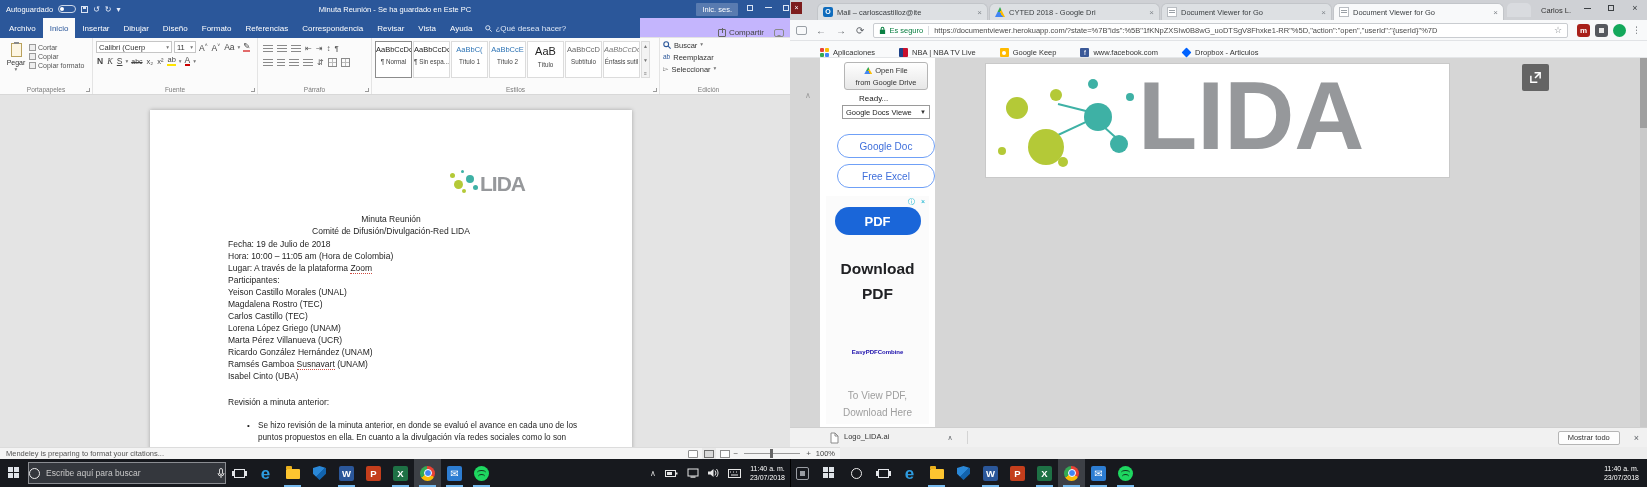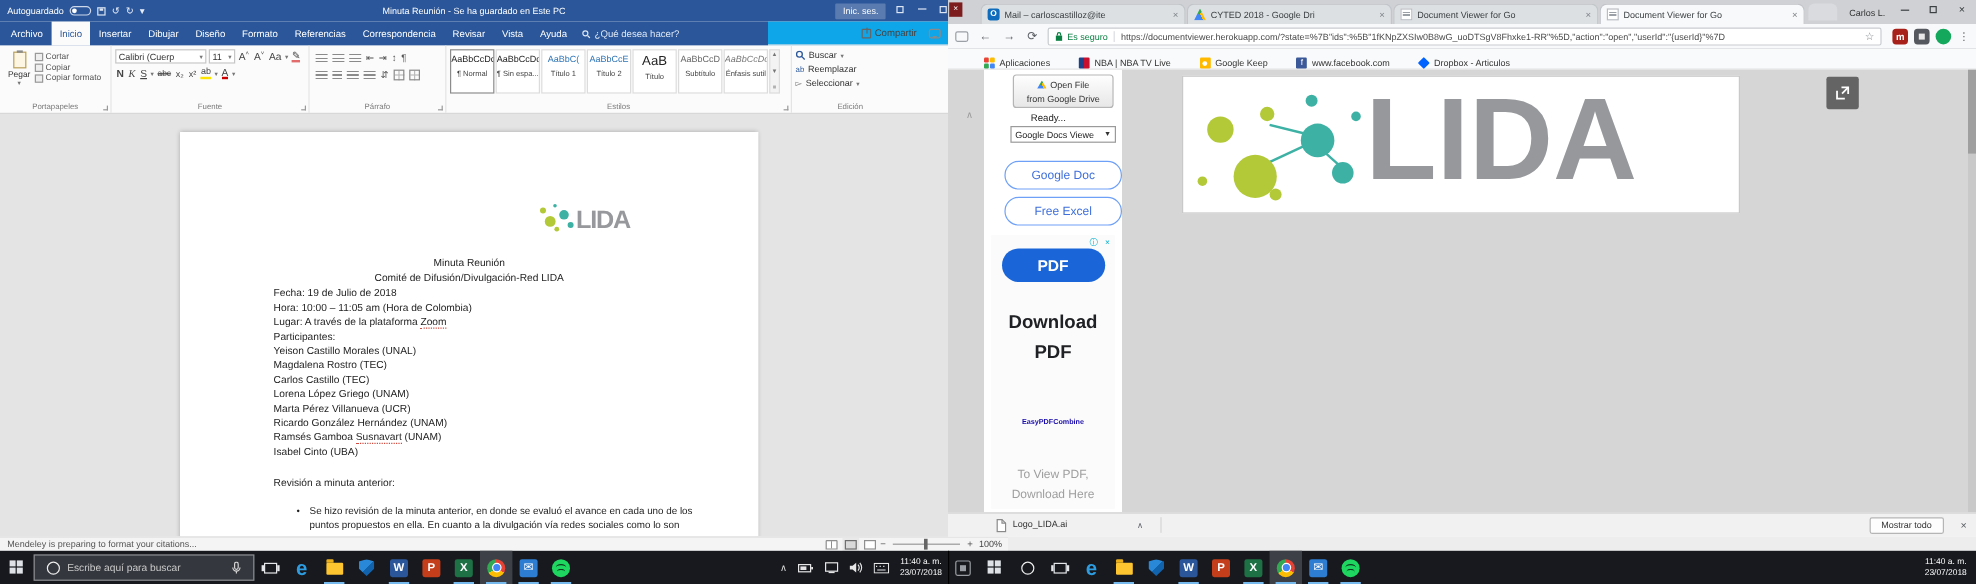--- a/index.html
+++ b/index.html
@@ -15,21 +15,21 @@
 .qic{font-size:8px;color:#e8eefb}
 .floppy{width:7px;height:7px;border:1px solid #dbe4f3;position:relative}
 .floppy::before{content:"";position:absolute;top:0;left:1px;width:3px;height:2px;background:#dbe4f3}
 .w-title .t-center{position:absolute;left:0;width:790px;text-align:center;pointer-events:none}
 .w-title .t-right{position:absolute;right:48px;display:flex;align-items:flex-start;gap:6px}
 .signin{background:rgba(255,255,255,.22);padding:2px 6px;border-radius:1px}
 .wbtn{width:12px;height:10px;display:flex;align-items:center;justify-content:center;color:#dce6f5}
 .minbar{width:7px;height:1px;background:#dce6f5}
 .maxbox{width:6px;height:6px;border:1px solid #dce6f5}
 .w-tabrow{position:absolute;top:18px;left:0;width:640px;height:20px;background:#2b579a;display:flex;align-items:stretch;padding-left:2px;color:#fff;font-size:8px}
-.w-tabrow-right{position:absolute;top:18px;left:640px;width:200px;height:20px;background:#0ea5e9;border-bottom:1px solid #e3e3e3;display:flex;align-items:center;justify-content:flex-end;gap:10px;padding-right:56px;font-size:8px;color:#444}
+.w-tabrow-right{position:absolute;top:18px;left:640px;width:200px;height:20px;background:#c4b5fd;border-bottom:1px solid #e3e3e3;display:flex;align-items:flex-end;justify-content:flex-end;gap:10px;padding-right:56px;font-size:8px;color:#444}
 .w-tab{display:flex;align-items:center;padding:0 7px;white-space:nowrap}
 .w-tab.active{background:#fbfbfb;color:#2b579a}
 .tellme{display:flex;align-items:center;gap:3px;margin-left:6px;color:#dce6f5;white-space:nowrap}
 .share{display:flex;align-items:center;gap:3px}
 .share-ic{width:8px;height:8px;border:1px solid #666;border-radius:1px;position:relative}
 .share-ic::before{content:"";position:absolute;left:3px;top:-2px;width:1px;height:5px;background:#666}
 .bubble{width:10px;height:8px;border:1px solid #8a8a8a;border-radius:2px;position:relative}
 .bubble::before{content:"";position:absolute;left:2px;bottom:-3px;border:2px solid transparent;border-top-color:#8a8a8a}
 
 .w-ribbon{position:absolute;top:38px;left:0;width:790px;height:57px;background:#fbfbfb;border-bottom:1px solid #d8d8d8;display:flex}
@@ -60,21 +60,21 @@
 .stylebox{width:37px;height:37px;border:1px solid #dcdcdc;background:#fff;margin-right:1px;text-align:center;overflow:hidden;padding-top:3px}
 .stylebox.sel{border:1px solid #8c8c8c}
 .st-sample{font-size:7.5px;color:#222;white-space:nowrap}
 .st-sample.h1,.st-sample.h2{color:#2e74b5}
 .st-sample.big{font-size:11px}
 .st-sample.sub{color:#666}
 .st-sample.emph{color:#777;font-style:italic}
 .st-name{font-size:6.3px;color:#444;margin-top:4px;white-space:nowrap}
 .st-scroll{width:9px;height:37px;border:1px solid #dcdcdc;background:#f3f3f3;display:flex;flex-direction:column;align-items:center;justify-content:space-between;font-size:5px;color:#777;padding:1px 0}
 .rg-edit{width:97px;font-size:7.5px;color:#333}
-.erow{display:flex;align-items:flex-end;gap:3px;margin-bottom:3px;white-space:nowrap}
+.erow{display:flex;align-items:flex-start;gap:3px;margin-bottom:3px;white-space:nowrap}
 .caret{font-size:5.5px;color:#777}
 
 .w-doc{position:absolute;top:95px;left:0;width:790px;height:352px;background:#e4e4e4;overflow:hidden}
 .page{position:absolute;left:150px;top:15px;width:482px;height:400px;background:#fff;box-shadow:0 0 4px rgba(0,0,0,.28);font-size:8.5px;color:#1e1e1e}
 .dl{position:absolute;white-space:nowrap}
 .dc{position:absolute;left:0;width:100%;text-align:center;white-space:nowrap}
 .sp{border-bottom:1px dotted #d04a3f}
 .bull::before{content:"•";position:absolute;left:-11px;top:0;font-size:8px}
 .doc-logo{position:absolute;left:300px;top:60px;width:150px;height:30px}
 .doc-logo .txt{position:absolute;left:30px;top:2px;font-size:21px;font-weight:700;color:#96989b;letter-spacing:-1px}
@@ -166,21 +166,21 @@
 .showall{margin-left:auto;margin-right:14px;min-width:62px;height:14px;border:1px solid #b5b5b5;background:#fdfdfd;border-radius:2px;font-size:7.5px;color:#333;display:flex;align-items:center;justify-content:center;padding:0 4px;white-space:nowrap}
 .shelf-x{margin-right:8px;color:#5f6368;font-size:9px}
 .strip-right{position:absolute;left:840px;top:447px;width:807px;height:12px;background:#ededed;z-index:1}
 
 .taskbar{position:absolute;left:0;top:459px;width:1647px;height:28px;background:#17191e;z-index:5;display:flex;color:#e8eaed}
 .tbl{position:relative;width:790px;height:100%;display:flex;align-items:center}
 .tbr{position:relative;flex:1;height:100%;display:flex;align-items:center;border-left:1px solid #000}
 .start{width:28px;height:100%;display:flex;align-items:center;justify-content:center}
 .winlogo{width:12px;height:12px;display:grid;grid-template-columns:5px 5px;grid-template-rows:5px 5px;gap:1px}
 .winlogo span{background:#dfe3e8}
-.tsearch{width:184px;height:22px;background:#34373d;border:1px solid #8b8d92;display:flex;align-items:center;color:#c9c9c9;font-size:8.5px;gap:6px;padding:0 10px}
+.tsearch{width:198px;height:22px;background:#34373d;border:1px solid #8b8d92;display:flex;align-items:center;color:#c9c9c9;font-size:8.5px;gap:6px;padding:0 0}
 .cortana{width:11px;height:11px;border:1.5px solid #ececec;border-radius:50%;flex:none}
 .tsearch svg{margin-left:auto}
 .tv{width:26px;height:100%;display:flex;align-items:center;justify-content:center}
 .tvic{width:11px;height:9px;border:1px solid #e4e6ea;position:relative}
 .tvic::before{content:"";position:absolute;left:-3px;top:1px;width:2px;height:5px;background:#e4e6ea}
 .tvic::after{content:"";position:absolute;right:-3px;top:1px;width:2px;height:5px;background:#e4e6ea}
 .app{width:27px;height:100%;display:flex;align-items:center;justify-content:center;position:relative}
 .app.running::after{content:"";position:absolute;bottom:0;left:5px;right:5px;height:2px;background:#76b9ed}
 .app.active{background:#3d4046}
 .ico{width:15px;height:15px;border-radius:2px;color:#fff;font-size:9.5px;font-weight:700;display:flex;align-items:center;justify-content:center}

